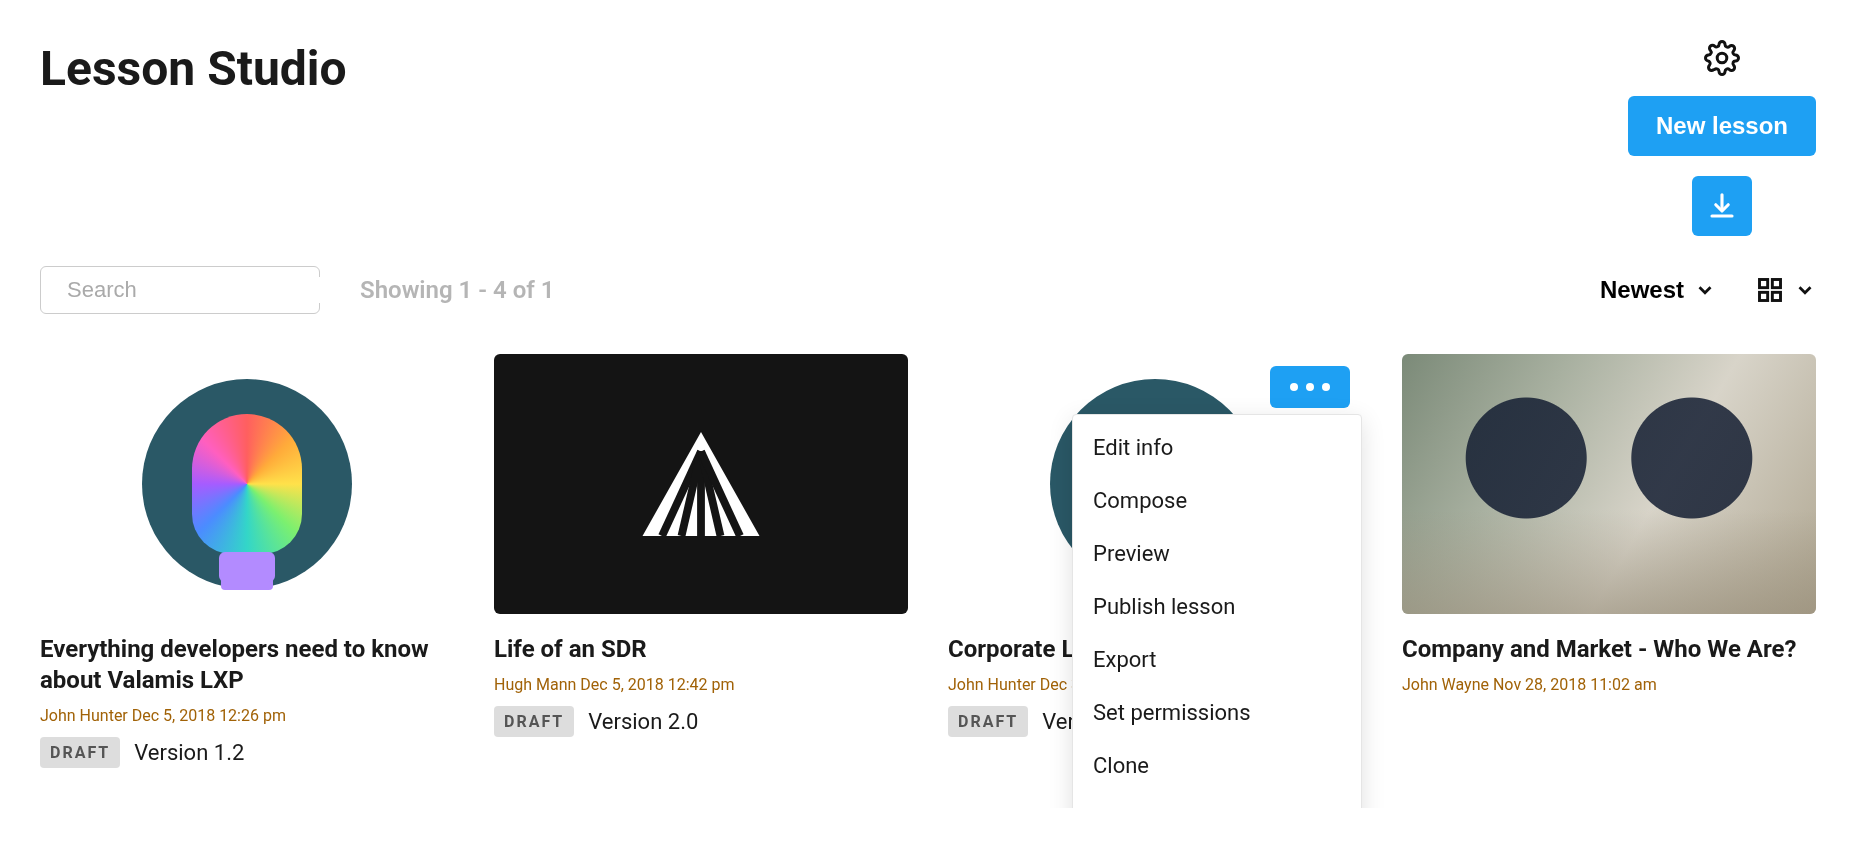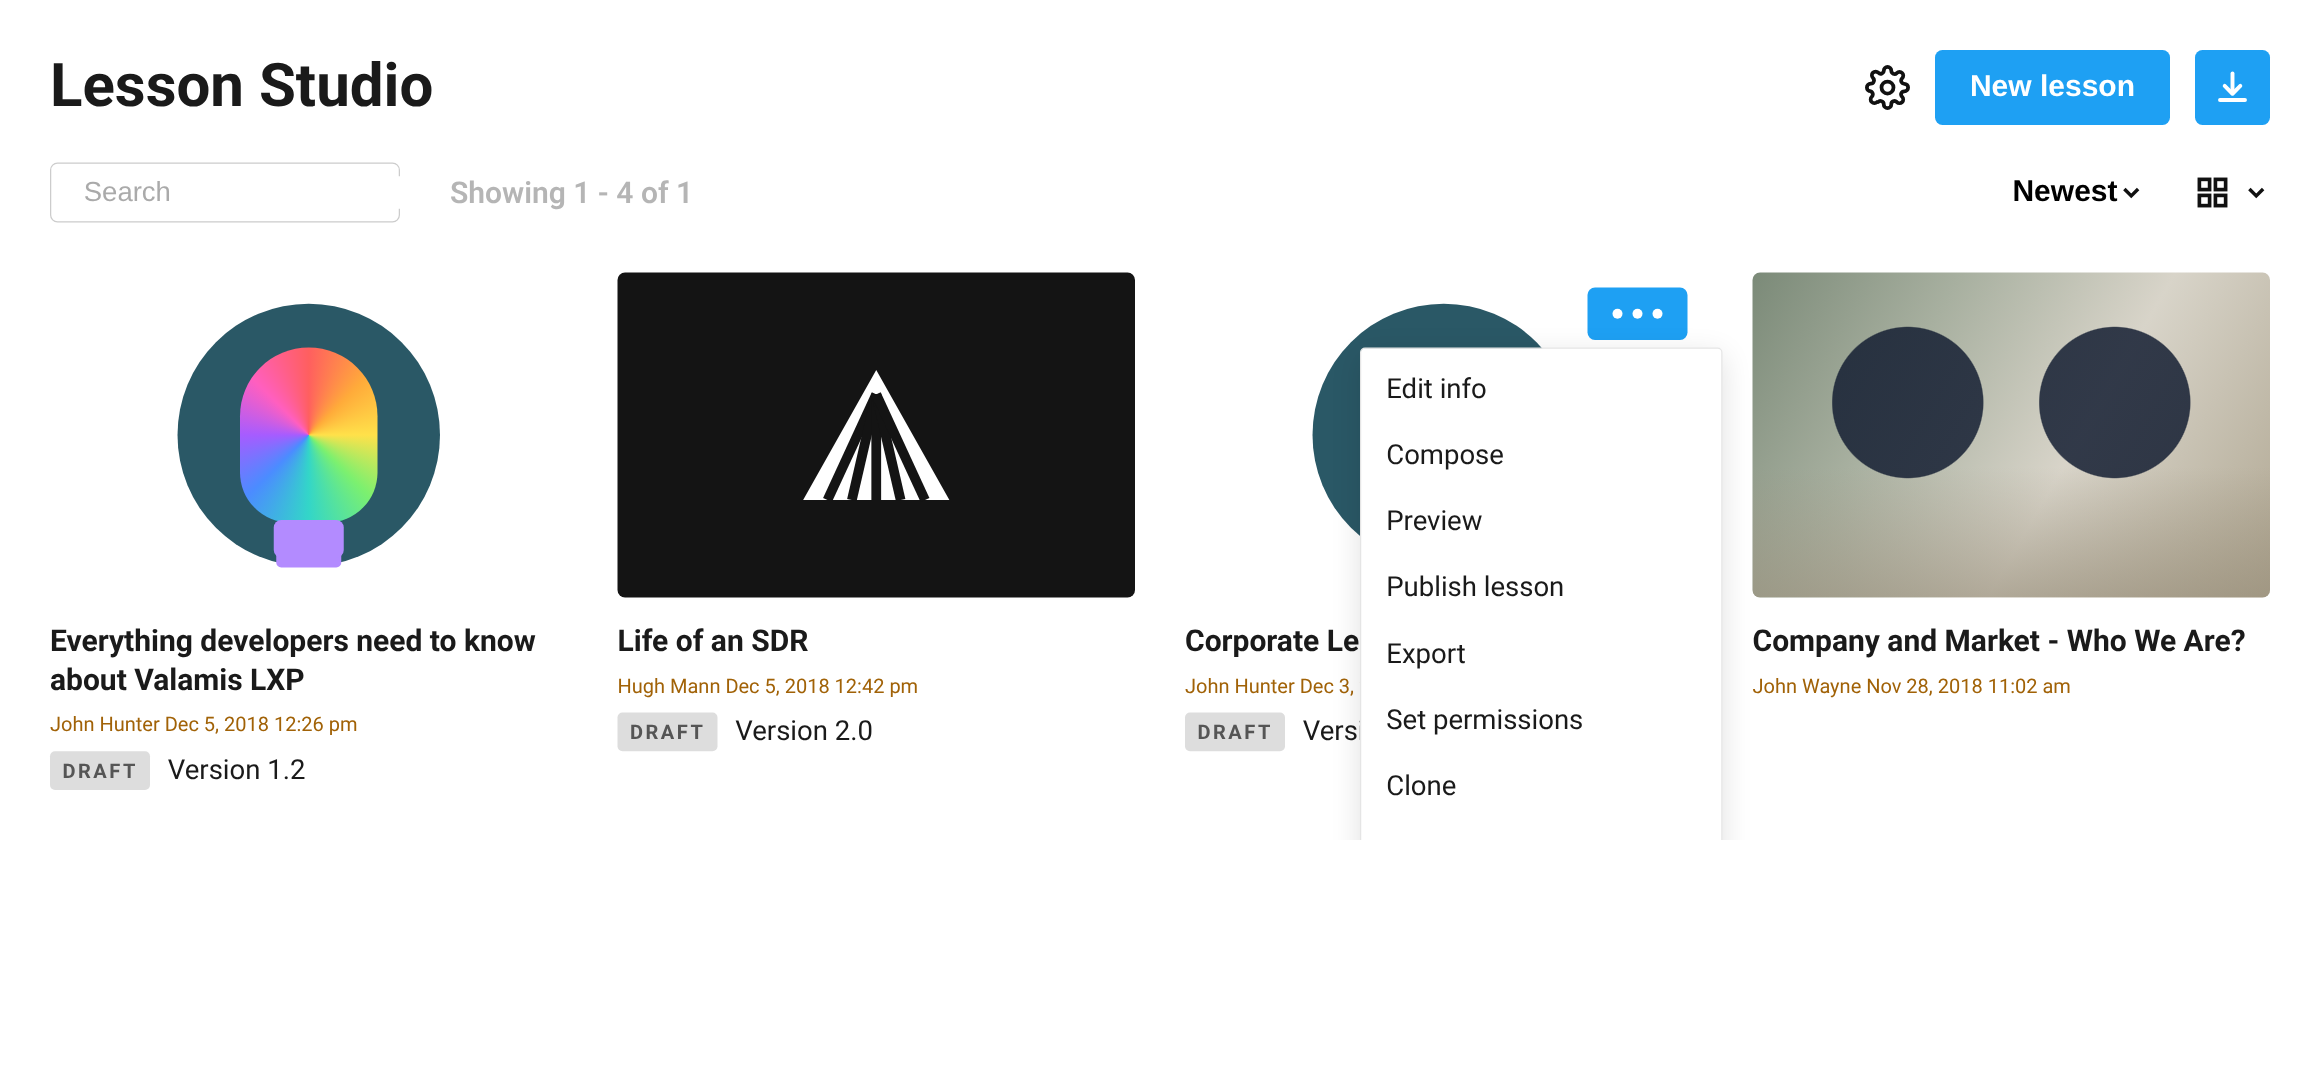--- a/index.html
+++ b/index.html
@@ -17,20 +17,21 @@
     margin-bottom: 30px;
   }
   .page-title {
     font-size: 48px;
     font-weight: 700;
   }
   .header-actions {
     display: flex;
     align-items: center;
     gap: 20px;
+    flex-direction: column;
   }
   .icon-btn {
     background: none;
     border: none;
     cursor: pointer;
     display: flex;
     align-items: center;
     justify-content: center;
   }
   .primary-btn {
@@ -88,20 +89,21 @@
     align-items: center;
     gap: 40px;
   }
   .sort-btn {
     background: none;
     border: none;
     font-size: 24px;
     font-weight: 700;
     display: flex;
     align-items: center;
+    gap: 10px;
     cursor: pointer;
   }
   .view-btn {
     background: none;
     border: none;
     display: flex;
     align-items: center;
     gap: 10px;
     cursor: pointer;
   }
@@ -170,21 +172,21 @@
     justify-content: center;
     gap: 8px;
     cursor: pointer;
   }
   .more-btn .dot {
     width: 8px; height: 8px; background: #fff; border-radius: 50%;
   }
   .menu {
     position: absolute;
     top: 60px;
-    left: 140px;
+    left: 124px;
     background: #fff;
     border: 1px solid #e5e5e5;
     border-radius: 4px;
     box-shadow: 0 6px 24px rgba(0,0,0,0.12);
     width: 290px;
     z-index: 10;
     padding: 6px 0;
   }
   .menu-item {
     padding: 14px 20px;

